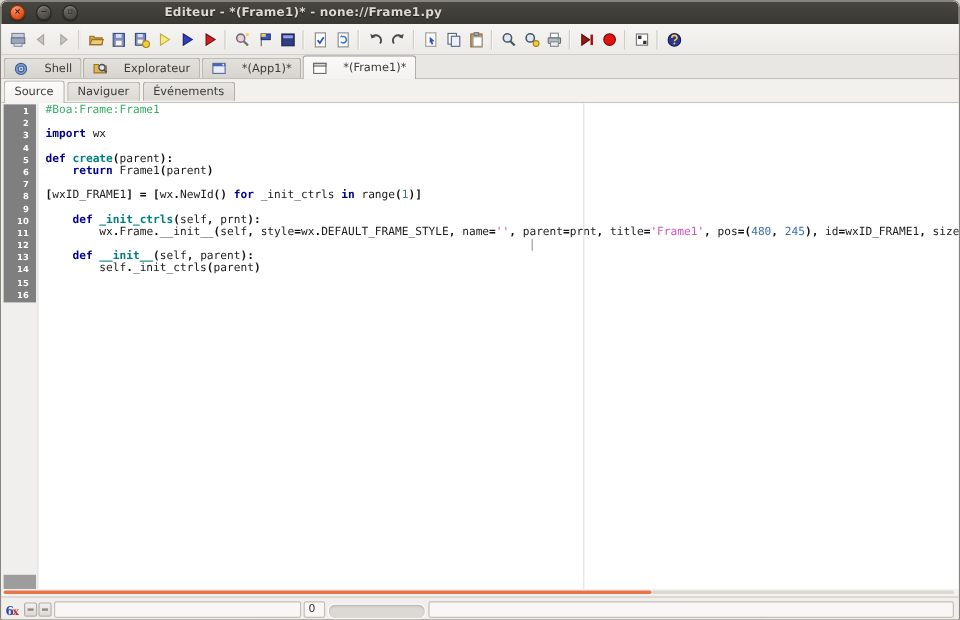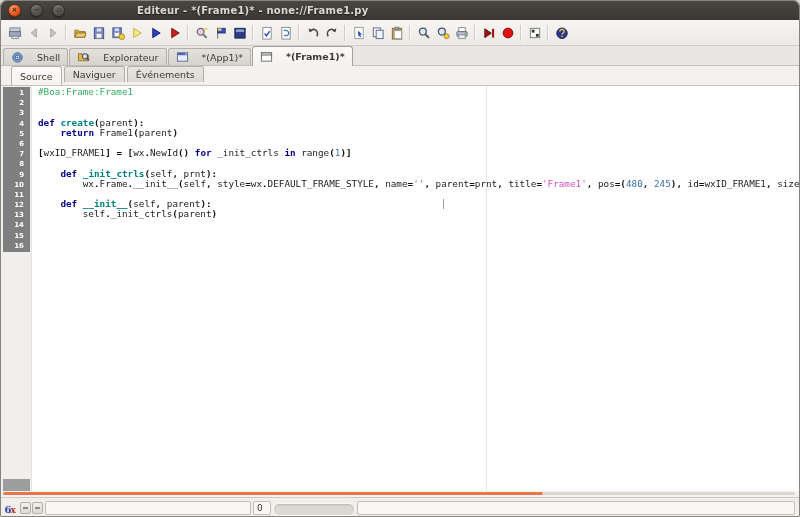--- a/index.html
+++ b/index.html
@@ -23,25 +23,25 @@
            display:flex;align-items:center;padding-left:5px;box-sizing:border-box;gap:2px;}
   .tbtn{width:17px;height:18px;display:inline-flex;align-items:center;justify-content:center;border-radius:2px;}
   .tsep{width:1px;height:16px;background:#cfccc6;border-right:1px solid #fbfaf9;margin:0 2px;}
   
   .tabstrip{position:absolute;left:0;top:45px;width:100%;height:20px;background:#e9e7e3;
             border-bottom:1px solid #c3c0ba;display:flex;align-items:flex-end;padding-left:2px;box-sizing:border-box;}
   .tab{height:16px;display:inline-flex;align-items:center;gap:13px;padding:0 7px;margin-right:1px;
        background:linear-gradient(#e3e1dc,#d7d4cf);border:1px solid #b2afa9;border-bottom:none;
        border-radius:3px 3px 0 0;font-size:9.5px;color:#3c3b38;}
   .tab.active{height:19px;background:linear-gradient(#fbfaf9,#f3f2ef);margin-bottom:-1px;
-              border-color:#a5a29c;font-weight:bold;}
+              border-color:#a5a29c;font-weight:normal;}
   .tabicon{display:inline-flex;}
   
   .subtabstrip{position:absolute;left:0;top:65px;width:100%;height:20px;background:#f2f1ee;
-               border-bottom:1px solid #c6c3bd;display:flex;align-items:flex-start;padding-left:10px;box-sizing:border-box;}
+               border-bottom:1px solid #c6c3bd;display:flex;align-items:center;padding-left:2px;box-sizing:border-box;}
   .subtab{height:15px;display:inline-flex;align-items:center;padding:0 8px;margin-right:2px;
           background:linear-gradient(#e8e6e2,#dcd9d4);border:1px solid #b2afa9;border-bottom:none;
           border-radius:3px 3px 0 0;font-size:9.5px;color:#3c3b38;}
   .subtab.active{height:18px;background:linear-gradient(#fcfbfa,#f4f3f1);margin-bottom:-1px;}
   
   .editor{position:absolute;left:0;top:85px;width:100%;height:405px;background:#ffffff;overflow:hidden;}
   .gutter{position:absolute;left:0;top:0;width:30px;height:100%;background:#f0efed;border-right:1px solid #e4e3e1;}
   .gutter-dark{position:absolute;left:2px;top:1px;width:27px;background:#7f7f7f;padding:1px 0;}
   .ln{height:10.2px;line-height:10.2px;font-family:"DejaVu Sans",sans-serif;font-size:7px;font-weight:bold;
       color:#ffffff;text-align:right;padding-right:6px;}
@@ -339,20 +339,21 @@
           <div class="ln">13</div>
           <div class="ln">14</div>
           <div class="ln">15</div>
           <div class="ln">16</div>
         </div>
       <div class="gutter-corner"></div>
     </div>
     <div class="code">
         <div class="cl"><span class="tok-c">#Boa:Frame:Frame1</span></div>
         <div class="cl"></div>
+        <div class="cl"><span class="tok-k">import</span><span class="tok-p"> wx</span></div>
         <div class="cl"></div>
         <div class="cl"><span class="tok-k">def</span><span class="tok-p"> </span><span class="tok-d">create</span><span class="tok-o">(</span><span class="tok-p">parent</span><span class="tok-o">):</span></div>
         <div class="cl"><span class="tok-p">    </span><span class="tok-k">return</span><span class="tok-p"> Frame1</span><span class="tok-o">(</span><span class="tok-p">parent</span><span class="tok-o">)</span></div>
         <div class="cl"></div>
         <div class="cl"><span class="tok-o">[</span><span class="tok-p">wxID_FRAME1</span><span class="tok-o">] </span><span class="tok-o">=</span><span class="tok-o"> [</span><span class="tok-p">wx</span><span class="tok-o">.</span><span class="tok-p">NewId</span><span class="tok-o">() </span><span class="tok-k">for</span><span class="tok-p"> _init_ctrls </span><span class="tok-k">in</span><span class="tok-p"> range</span><span class="tok-o">(</span><span class="tok-n">1</span><span class="tok-o">)]</span></div>
         <div class="cl"></div>
         <div class="cl"><span class="tok-p">    </span><span class="tok-k">def</span><span class="tok-p"> </span><span class="tok-d">_init_ctrls</span><span class="tok-o">(</span><span class="tok-p">self</span><span class="tok-o">, </span><span class="tok-p">prnt</span><span class="tok-o">):</span></div>
         <div class="cl"><span class="tok-p">        wx</span><span class="tok-o">.</span><span class="tok-p">Frame</span><span class="tok-o">.</span><span class="tok-p">__init__</span><span class="tok-o">(</span><span class="tok-p">self</span><span class="tok-o">, </span><span class="tok-p">style</span><span class="tok-o">=</span><span class="tok-p">wx</span><span class="tok-o">.</span><span class="tok-p">DEFAULT_FRAME_STYLE</span><span class="tok-o">, </span><span class="tok-p">name</span><span class="tok-o">=</span><span class="tok-s">''</span><span class="tok-o">, </span><span class="tok-p">parent</span><span class="tok-o">=</span><span class="tok-p">prnt</span><span class="tok-o">, </span><span class="tok-p">title</span><span class="tok-o">=</span><span class="tok-s">'Frame1'</span><span class="tok-o">, </span><span class="tok-p">pos</span><span class="tok-o">=(</span><span class="tok-n">480</span><span class="tok-o">,</span><span class="tok-p"> </span><span class="tok-n">245</span><span class="tok-o">),</span><span class="tok-p"> id</span><span class="tok-o">=</span><span class="tok-p">wxID_FRAME1</span><span class="tok-o">, </span><span class="tok-p">size</span></div>
         <div class="cl"></div>
         <div class="cl"><span class="tok-p">    </span><span class="tok-k">def</span><span class="tok-p"> </span><span class="tok-d">__init__</span><span class="tok-o">(</span><span class="tok-p">self</span><span class="tok-o">, </span><span class="tok-p">parent</span><span class="tok-o">):</span></div>

